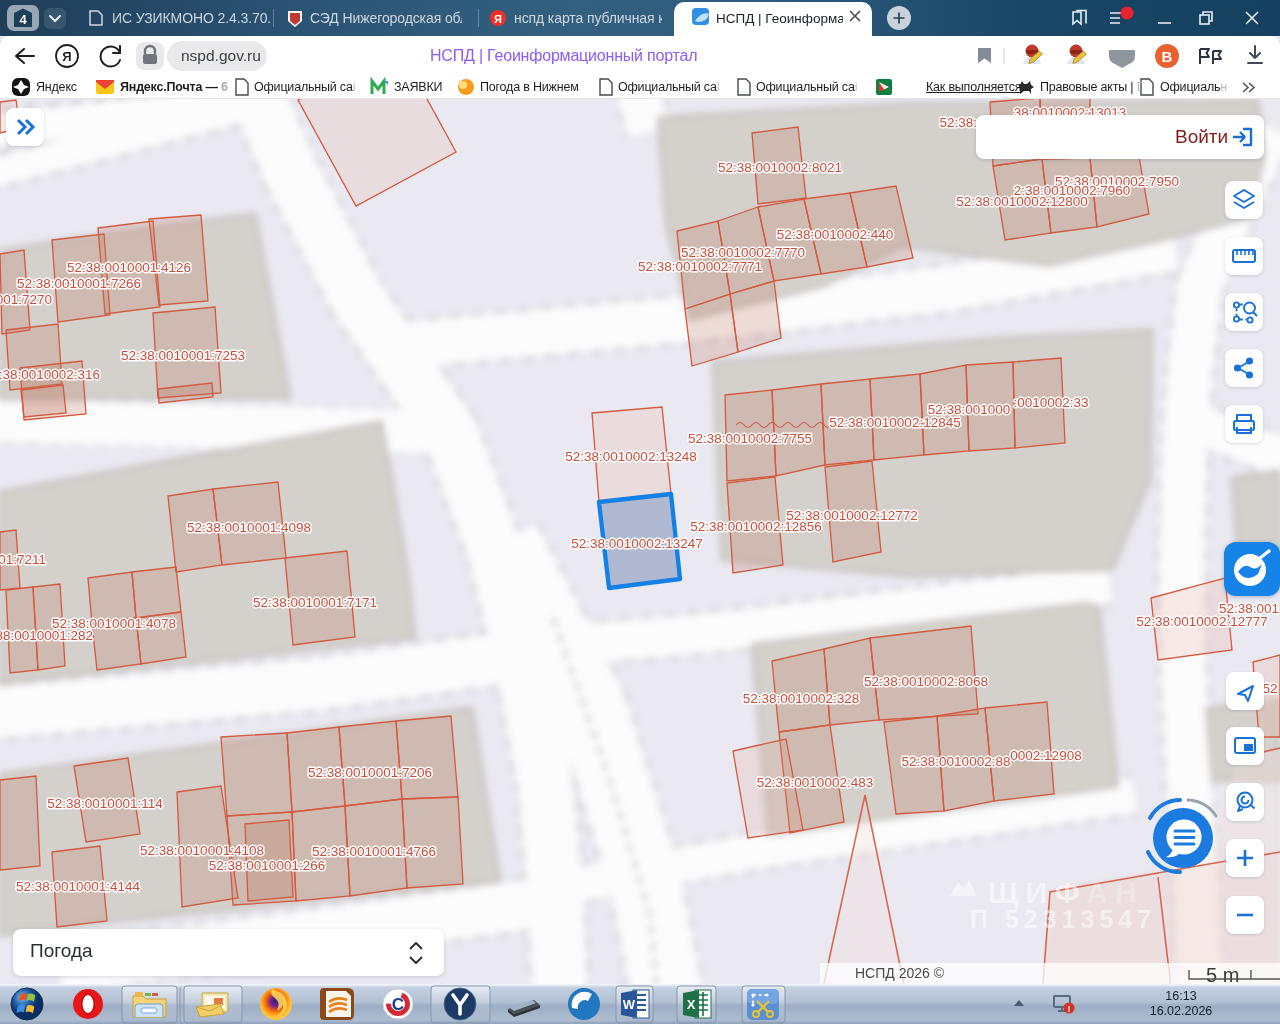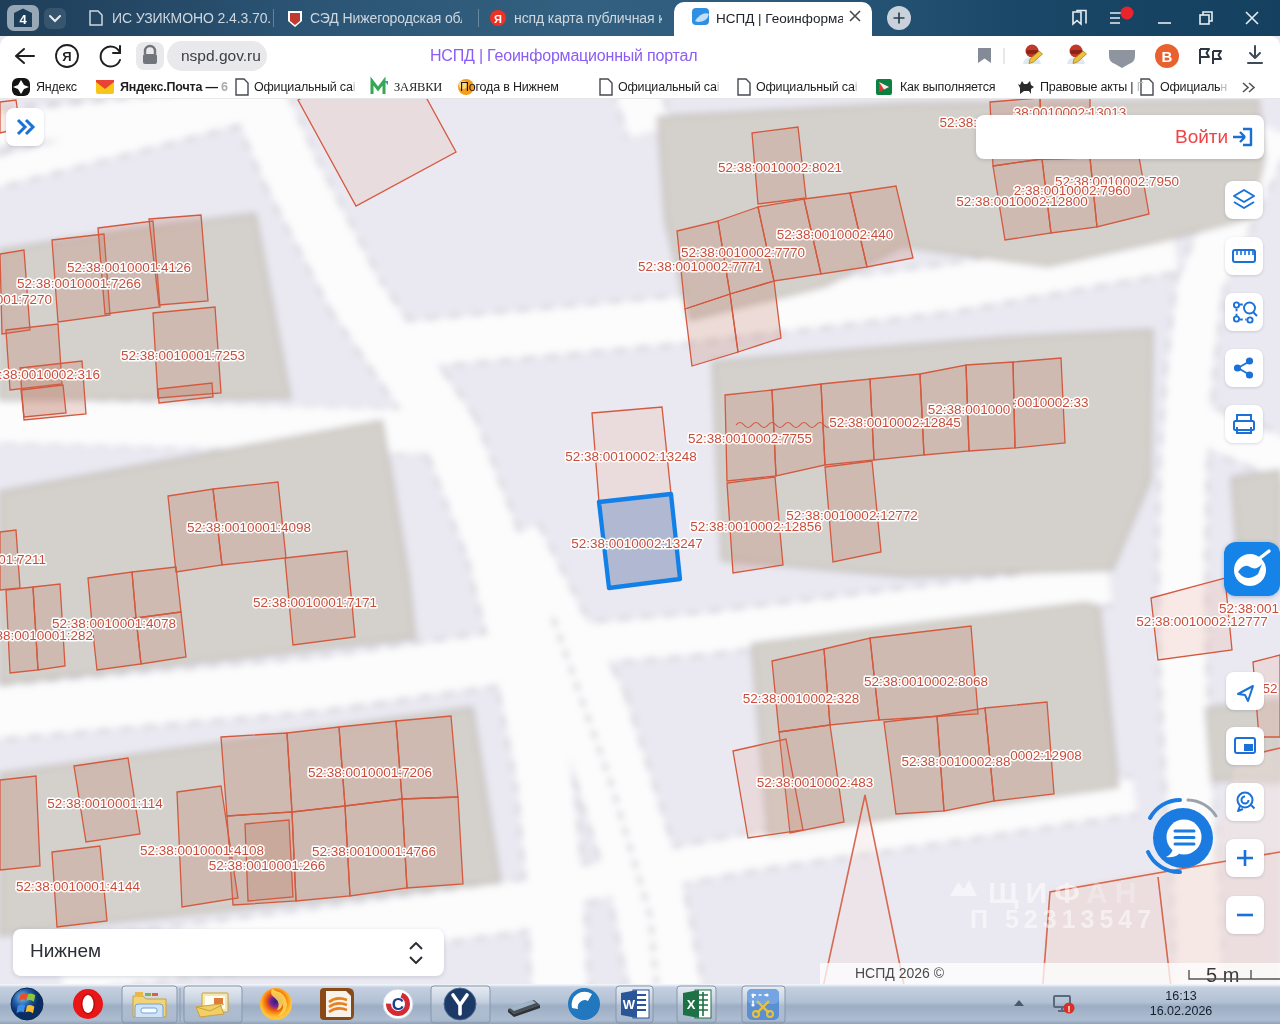--- a/index.html
+++ b/index.html
@@ -348,36 +348,36 @@
       <path d="M 879,6 l 10,5 l -10,5 z" fill="#e63232"></path>
       <path d="M 879,6 l 10,5 l -5,2.5 z" fill="#f0f0f0"></path>
 
       <path d="M 1020,18 v -6 l -2,-4 l 2,1 l 2,-4 l 2,3 h 3 l 3,-3 l 1,4 l 3,2 l -3,2 v 5 l -2,-3 h -5 z" fill="#2b2b2b"></path>
 
       <path d="M 1243,7 l 5,4.5 l -5,4.5 M 1249,7 l 5,4.5 l -5,4.5" stroke="#555" stroke-width="1.6" fill="none"></path>
     </svg>
     <span class="bm" style="left:36px;">Яндекс</span>
     <span class="bm" style="left:120px;font-weight:bold;">Яндекс.Почта — <span style="color:#aaa">6</span></span>
     <span class="bm" style="left:254px;">Официальный са<span style="color:#bbb">і</span></span>
-    <span class="bm" style="left:394px;font-family:Liberation Serif, serif;">ЗАЯВКИ</span>
-    <span class="bm" style="left:460px;">Погода в Нижнем</span>
+    <span class="bm" style="left:394px;">ЗАЯВКИ</span>
+    <span class="bm" style="left:480px;">Погода в Нижнем</span>
     <span class="bm" style="left:618px;">Официальный са<span style="color:#bbb">і</span></span>
     <span class="bm" style="left:756px;">Официальный са<span style="color:#bbb">і</span></span>
-    <span class="bm" style="left:900px;">Как выполняется</span>
+    <span class="bm" style="left:926px;text-decoration:underline;">Как выполняется</span>
     <span class="bm" style="left:1040px;">Правовые акты | <span style="color:#bbb">Г</span></span>
     <span class="bm" style="left:1160px;">Официаль<span style="color:#bbb">н</span></span>
   </div>
 
   <div class="mapbtn" style="left:6px;top:108px;">
     <svg width="38" height="38">
         <path d="M 12,12 l 7,7 l -7,7 M 20,12 l 7,7 l -7,7" stroke="#1a72d8" stroke-width="3" fill="none"></path>
       </svg>
   </div>
   <div style="position:absolute;left:976px;top:115px;width:288px;height:44px;background:#fff;border-radius:8px;box-shadow:0 1px 4px rgba(40,60,90,0.2);">
-    <span style="position:absolute;left:199px;top:11px;font-size:19px;color:#ef4444;">Войти</span>
+    <span style="position:absolute;left:199px;top:11px;font-size:19px;color:#7f1d1d;">Войти</span>
     <svg width="30" height="24" style="position:absolute;left:255px;top:10px;">
       <path d="M 2,12 h 12 M 14,12 l -5,-5 M 14,12 l -5,5 M 12,4 h 8 v 16 h -8" stroke="#1a6fd4" stroke-width="2.4" fill="none" stroke-linejoin="round"></path>
     </svg>
   </div>
   <div class="mapbtn" style="left:1225px;top:181px;">
     <svg width="38" height="38">
         <g stroke="#1a72d8" stroke-width="2" fill="none" stroke-linejoin="round">
       <path d="M 19,9 l 10,6 l -10,6 l -10,-6 z"></path>
           <path d="M 9,21 l 10,6 l 10,-6"></path>
         </g>
@@ -471,21 +471,21 @@
     </g>
     <circle cx="59" cy="58" r="30" fill="#1c7be0"></circle>
     <circle cx="60" cy="57" r="17.5" fill="#fff"></circle>
     <path d="M 49,69 q -2,6 -7,8 q 8,1 13,-3 z" fill="#fff"></path>
     <g stroke="#1c7be0" stroke-width="3" stroke-linecap="round">
       <path d="M 51,51 h 19 M 51,57.5 h 19 M 51,64 h 19"></path>
     </g>
   </svg>
 
   <div style="position:absolute;left:13px;top:929px;width:431px;height:47px;background:#fff;border-radius:8px;box-shadow:0 1px 4px rgba(40,60,90,0.18);">
-    <span style="position:absolute;left:17px;top:11px;font-size:19px;color:#2b2f36;">Нижнем</span>
+    <span style="position:absolute;left:17px;top:11px;font-size:19px;color:#2b2f36;">Погода</span>
     <svg width="20" height="26" style="position:absolute;left:393px;top:11px;">
       <path d="M 4,9 l 6,-6 l 6,6 M 4,17 l 6,6 l 6,-6" stroke="#2b2f36" stroke-width="2" fill="none" stroke-linejoin="round"></path>
     </svg>
   </div>
 
   <div style="position:absolute;left:820px;top:963px;width:460px;height:21px;background:rgba(255,255,255,0.75);">
     <span style="position:absolute;left:35px;top:2px;font-size:14px;color:#4a4a4a;">НСПД 2026 ©</span>
     <span style="position:absolute;left:386px;top:1px;font-size:20px;color:#3a3a3a;">5 m</span>
     <svg width="140" height="21" style="position:absolute;left:340px;top:0;">
       <path d="M 29,7 v 9 h 62 v -9 M 91,16 h 47" stroke="#555" stroke-width="1.4" fill="none"></path>

